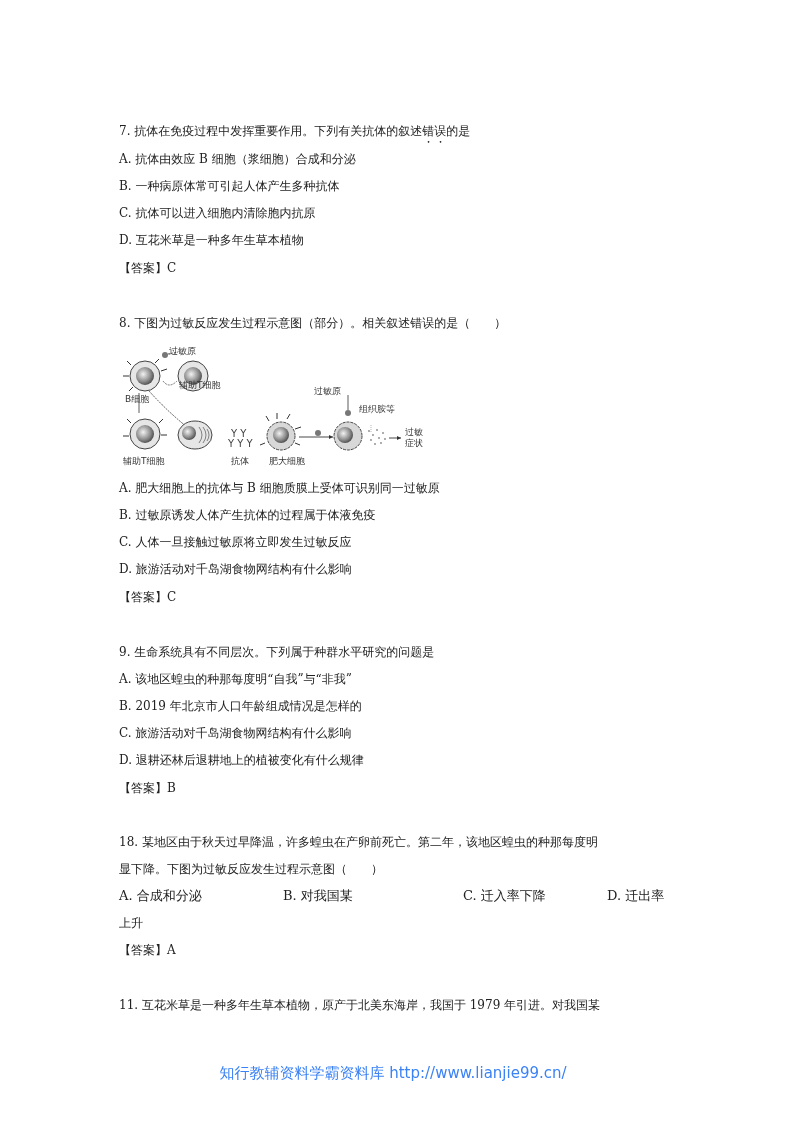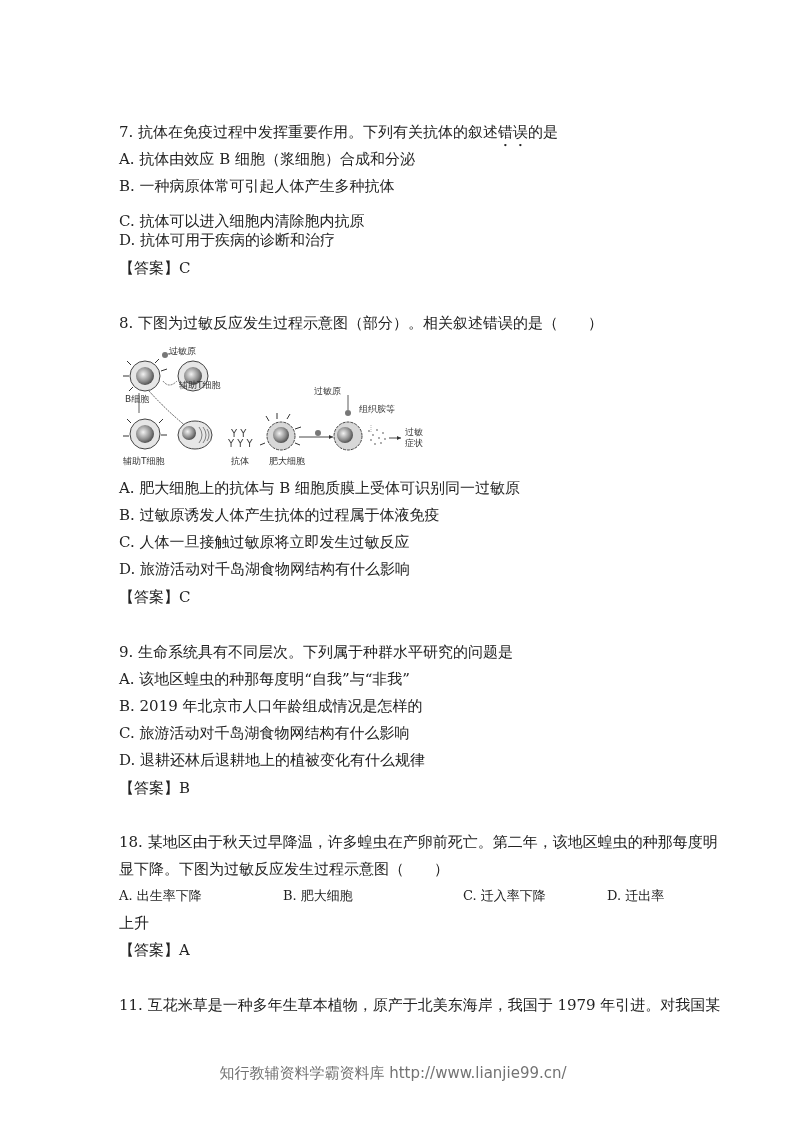--- a/index.html
+++ b/index.html
@@ -1,37 +1,37 @@
 <!DOCTYPE html>
 <html><head>
 <meta charset="utf-8">
 <style>
   html, body { margin: 0; padding: 0; background: #ffffff; }
   body { width: 793px; height: 1122px; position: relative; overflow: hidden;
          font-family: "DejaVu Serif", "Liberation Serif", serif; color: #222; }
-  .line { position: absolute; left: 119px; font-size: 15px; line-height: 16px; white-space: nowrap; }
+  .line { position: absolute; left: 119px; font-size: 12px; line-height: 16px; white-space: nowrap; }
   .opt-row { position: absolute; left: 119px; font-size: 13px; line-height: 16px; width: 560px; }
   .opt-row span { position: absolute; white-space: nowrap; }
   .emph { text-emphasis: dot; text-emphasis-position: under; -webkit-text-emphasis: dot; -webkit-text-emphasis-position: under; }
   .diagram { position: absolute; left: 119px; top: 343px; width: 330px; height: 125px; }
   .diagram .lbl { position: absolute; font-family: "DejaVu Sans", sans-serif; font-size: 9px; color: #333; white-space: nowrap; }
   .footer { position: absolute; top: 1064px; left: 0; width: 786px; text-align: center;
-            font-family: "DejaVu Sans", "Liberation Sans", sans-serif; font-size: 15px; color: #737373; }
+            font-family: "DejaVu Sans", "Liberation Sans", sans-serif; font-size: 15px; color: #3b82f6; }
 </style>
 </head>
 <body>
 
 <div class="line" style="top:123px">
   <span>7.</span>
   <span>抗体在免疫过程中发挥重要作用。下列有关抗体的叙述</span><span class="emph">错误</span><span>的是</span>
 </div>
 <div class="line" style="top:151px">A. 抗体由效应 B 细胞（浆细胞）合成和分泌</div>
 <div class="line" style="top:178px">B. 一种病原体常可引起人体产生多种抗体</div>
-<div class="line" style="top:213px">C. 抗体可以进入细胞内清除胞内抗原</div>
-<div class="line" style="top:232px">D. 抗体可用于疾病的诊断和治疗</div>
+<div class="line" style="top:205px">C. 抗体可以进入细胞内清除胞内抗原</div>
+<div class="line" style="top:232px">D. 互花米草是一种多年生草本植物</div>
 <div class="line" style="top:260px">【答案】C</div>
 
 <div class="line" style="top:315px">
   <span>8.</span>
   <span>下图为过敏反应发生过程示意图（部分）。相关叙述错误的是（　　）</span>
 </div>
 
 <div class="diagram">
   <svg width="330" height="125" viewBox="0 0 330 125">
     <defs>
@@ -121,22 +121,22 @@
 <div class="line" style="top:725px">C. 旅游活动对千岛湖食物网结构有什么影响</div>
 <div class="line" style="top:752px">D. 退耕还林后退耕地上的植被变化有什么规律</div>
 <div class="line" style="top:780px">【答案】B</div>
 
 <div class="line" style="top:834px">
   <span>18.</span>
   <span>某地区由于秋天过早降温，许多蝗虫在产卵前死亡。第二年，该地区蝗虫的种那每度明</span>
 </div>
 <div class="line" style="top:861px">显下降。下图为过敏反应发生过程示意图（　　）</div>
 <div class="opt-row" style="top:888px;height:16px">
-  <span style="left:0">A. 出生率下降</span>
-  <span style="left:164px">B. 肥大细胞</span>
+  <span style="left:0">A. 合成和分泌</span>
+  <span style="left:164px">B. 对我国某</span>
   <span style="left:344px">C. 迁入率下降</span>
   <span style="left:488px">D. 迁出率</span>
 </div>
 <div class="line" style="top:915px">上升</div>
 <div class="line" style="top:942px">【答案】A</div>
 
 <div class="line" style="top:997px">
   <span>11.</span>
   <span>互花米草是一种多年生草本植物，原产于北美东海岸，我国于 1979 年引进。对我国某</span>
 </div>

